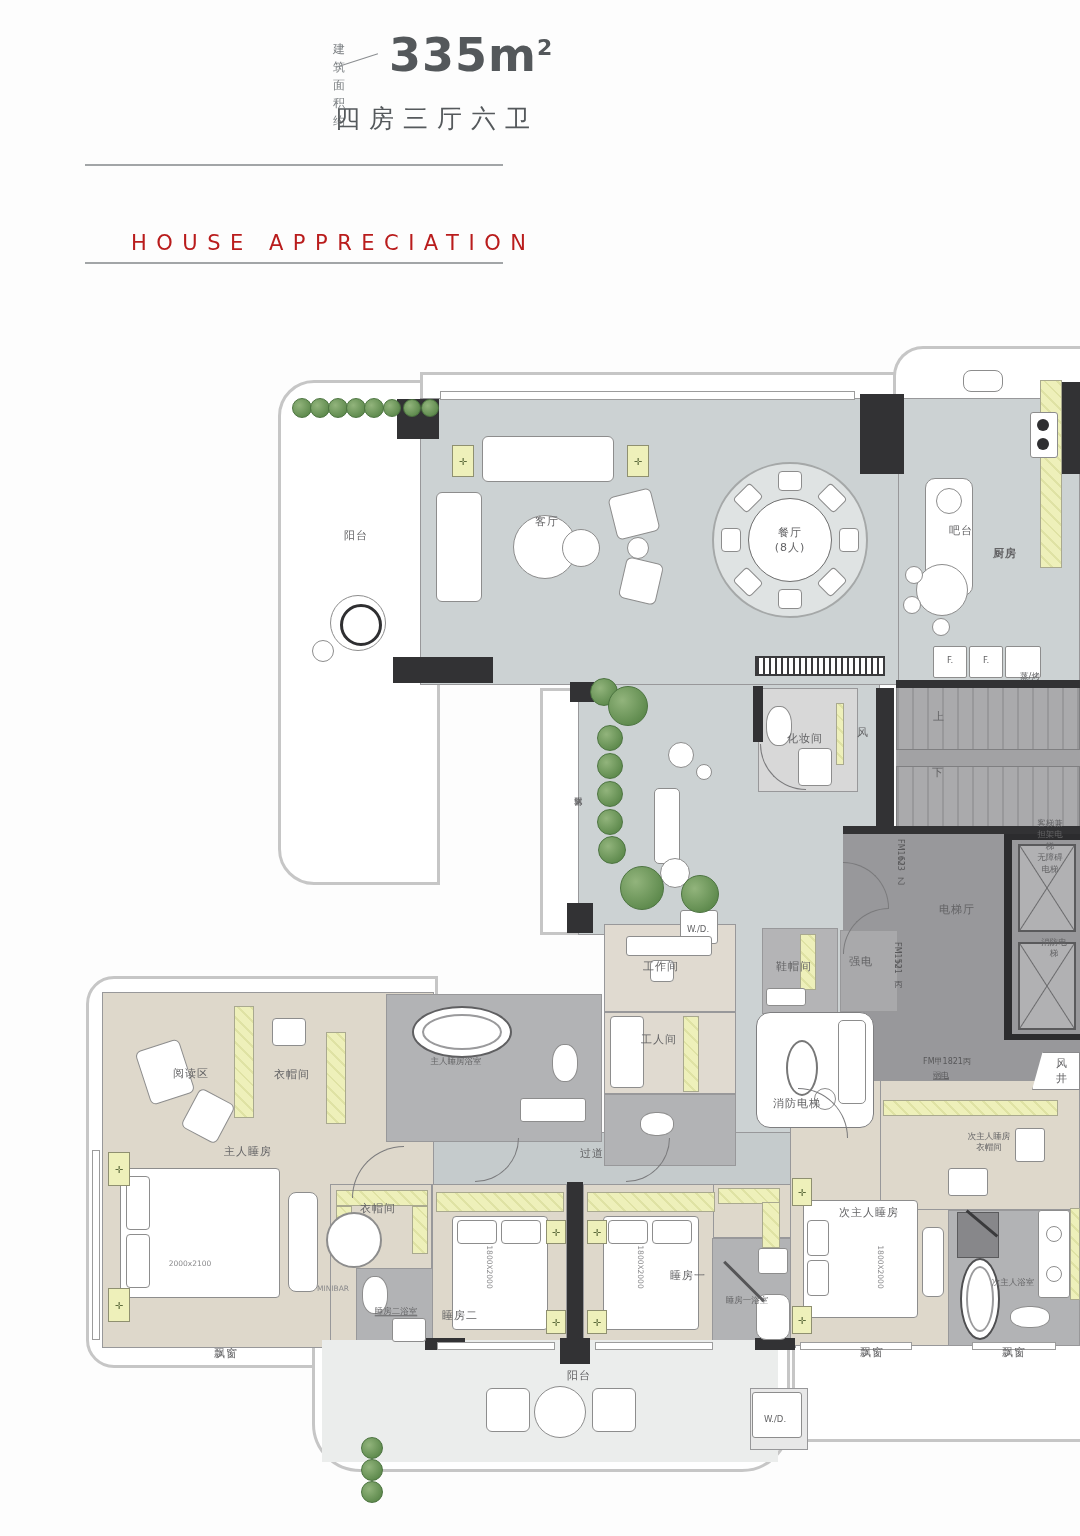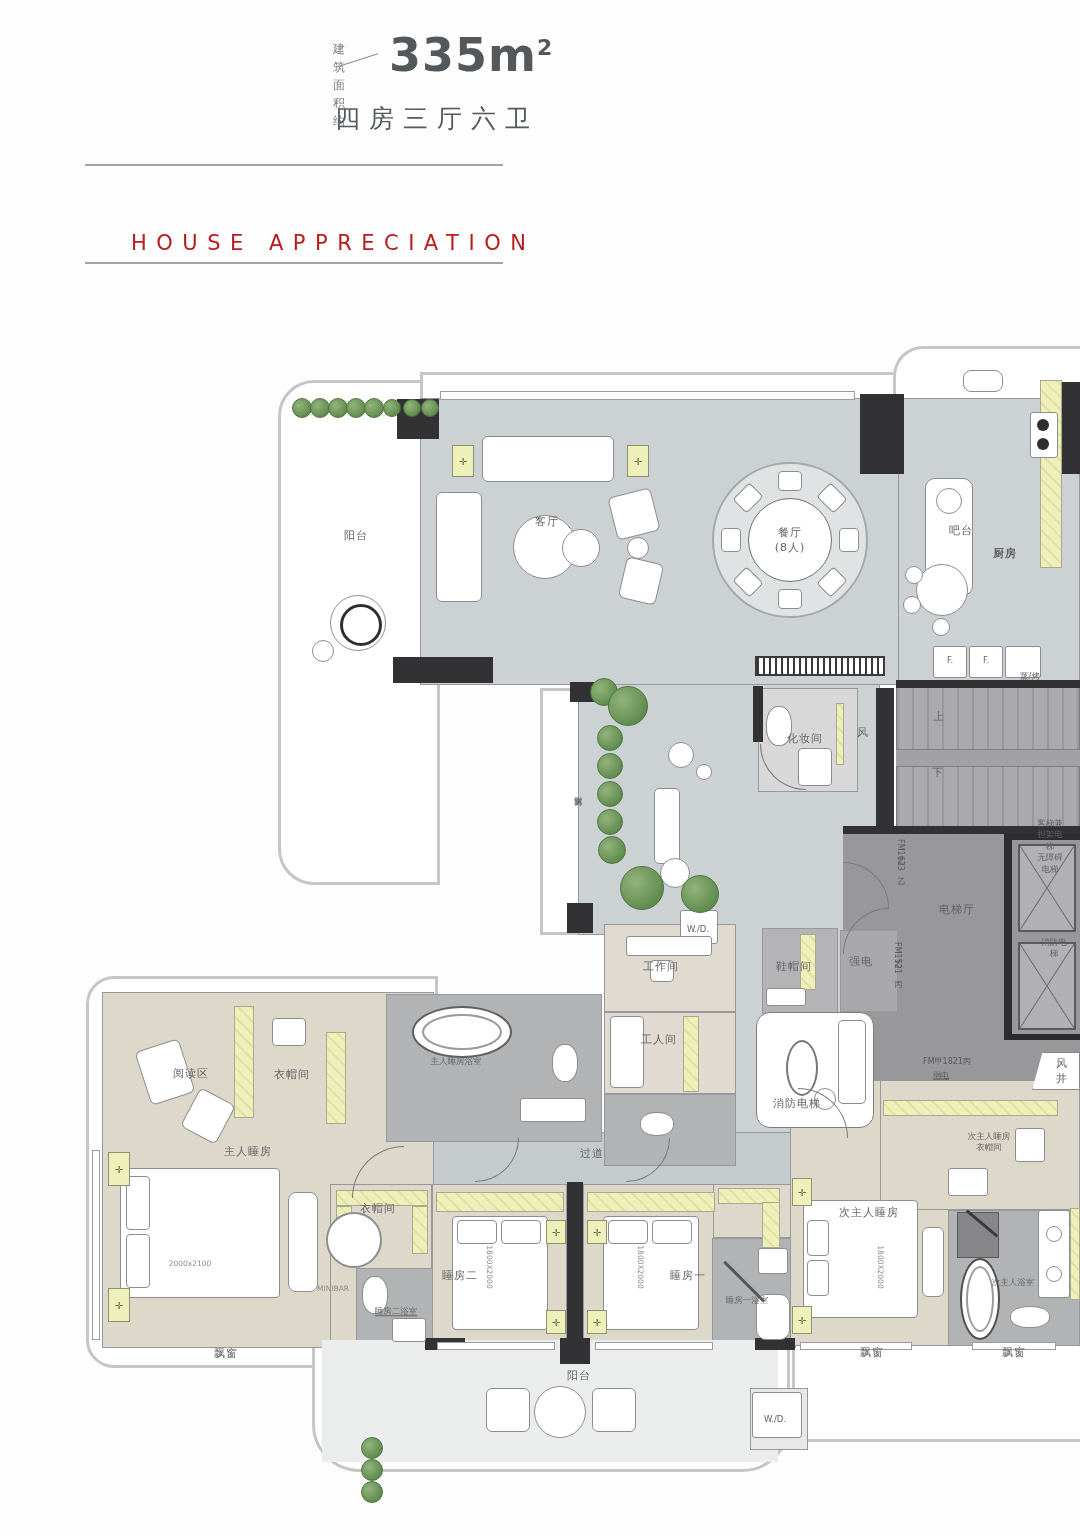--- a/index.html
+++ b/index.html
@@ -344,21 +344,21 @@
       <div class="plan-label k-tiny" style="left: 456px; top: 1062px;">主人睡房浴室</div>
       <div class="plan-label" style="left: 592px; top: 1154px;">过道</div>
       <div class="plan-label" style="left: 191px; top: 1074px;">阅读区</div>
       <div class="plan-label" style="left: 292px; top: 1075px;">衣帽间</div>
       <div class="plan-label" style="left: 248px; top: 1152px;">主人睡房</div>
       <div class="plan-label k-dim" style="left: 190px; top: 1264px;">2000x2100</div>
       <div class="plan-label" style="left: 378px; top: 1209px;">衣帽间</div>
       <div class="plan-label k-dim" style="left: 333px; top: 1289px;">MINIBAR</div>
       <div class="plan-label k-tiny" style="left: 396px; top: 1312px; text-decoration: underline;">睡房二浴室</div>
       <div class="plan-label" style="left: 226px; top: 1354px;">飘窗</div>
-      <div class="plan-label" style="left: 460px; top: 1276px;">睡房二</div>
+      <div class="plan-label" style="left: 460px; top: 1316px;">睡房二</div>
       <div class="plan-label vert k-dim" style="left: 489px; top: 1267px;">1800X2000</div>
       <div class="plan-label" style="left: 688px; top: 1276px;">睡房一</div>
       <div class="plan-label vert k-dim" style="left: 640px; top: 1267px;">1800X2000</div>
       <div class="plan-label k-tiny" style="left: 747px; top: 1301px;">睡房一浴室</div>
       <div class="plan-label" style="left: 579px; top: 1376px;">阳台</div>
       <div class="plan-label k-tiny" style="left: 775px; top: 1420px;">W./D.</div>
       <div class="plan-label k-tiny" style="left: 989px; top: 1142px;">次主人睡房
 衣帽间</div>
       <div class="plan-label" style="left: 869px; top: 1213px;">次主人睡房</div>
       <div class="plan-label vert k-dim" style="left: 880px; top: 1267px;">1800X2000</div>

